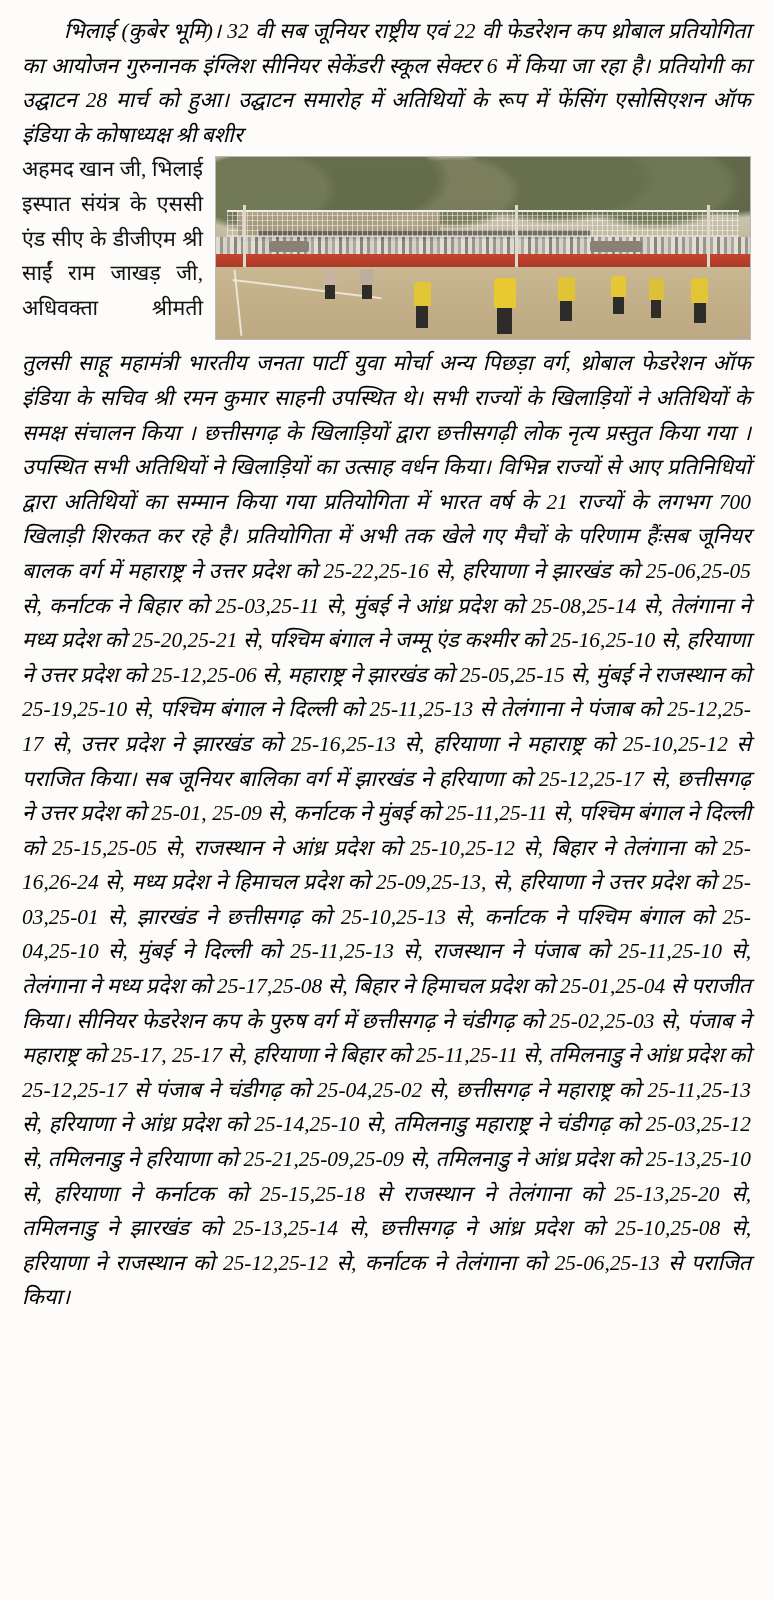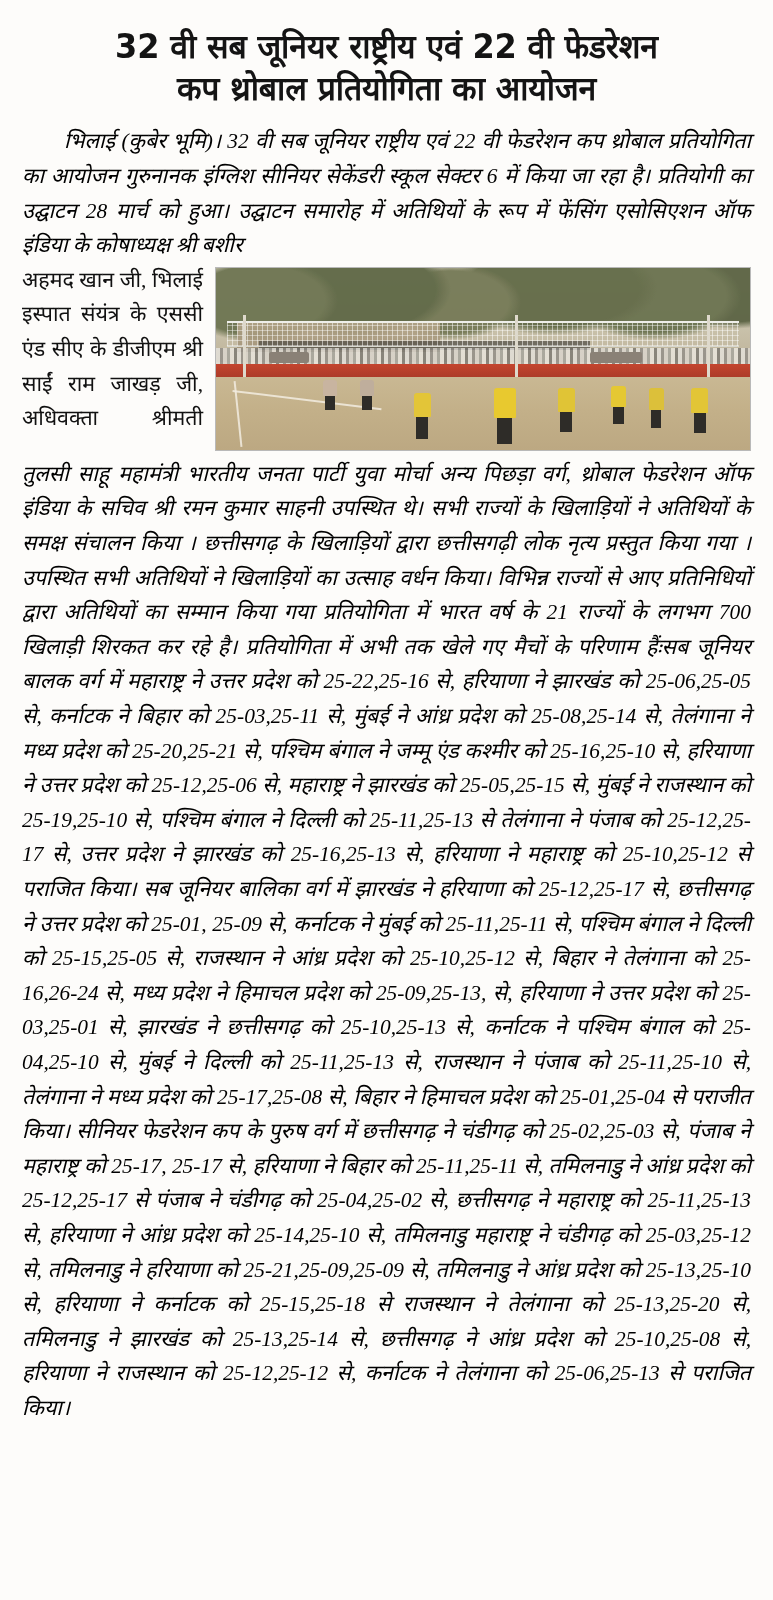--- a/index.html
+++ b/index.html
@@ -152,24 +152,20 @@
     margin: 0;
   }
 
   .clearfix::after { content:""; display:block; clear:both; }
 </style>
 </head>
 <body>
 
 <div class="page">
 
-  <div class="headline">
-    <div class="headline-line">32 वी सब जूनियर राष्ट्रीय एवं 22 वी फेडरेशन</div>
-    <div class="headline-line">कप थ्रोबाल प्रतियोगिता का आयोजन</div>
-  </div>
 
   <div class="article clearfix">
 
     <p class="body-text lead">भिलाई  (कुबेर भूमि)।  32 वी सब जूनियर राष्ट्रीय एवं 22 वी फेडरेशन कप थ्रोबाल प्रतियोगिता का आयोजन गुरुनानक इंग्लिश सीनियर सेकेंडरी स्कूल सेक्टर 6 में किया जा रहा है। प्रतियोगी का उद्घाटन 28 मार्च को हुआ। उद्घाटन समारोह में अतिथियों के रूप में फेंसिंग एसोसिएशन ऑफ इंडिया के कोषाध्यक्ष श्री बशीर</p>
 
     <div class="photo-wrap">
       <div class="photo-frame">
         <div class="sky"></div>
         <div class="tree-mass"></div>
         <div class="bldg"></div>

